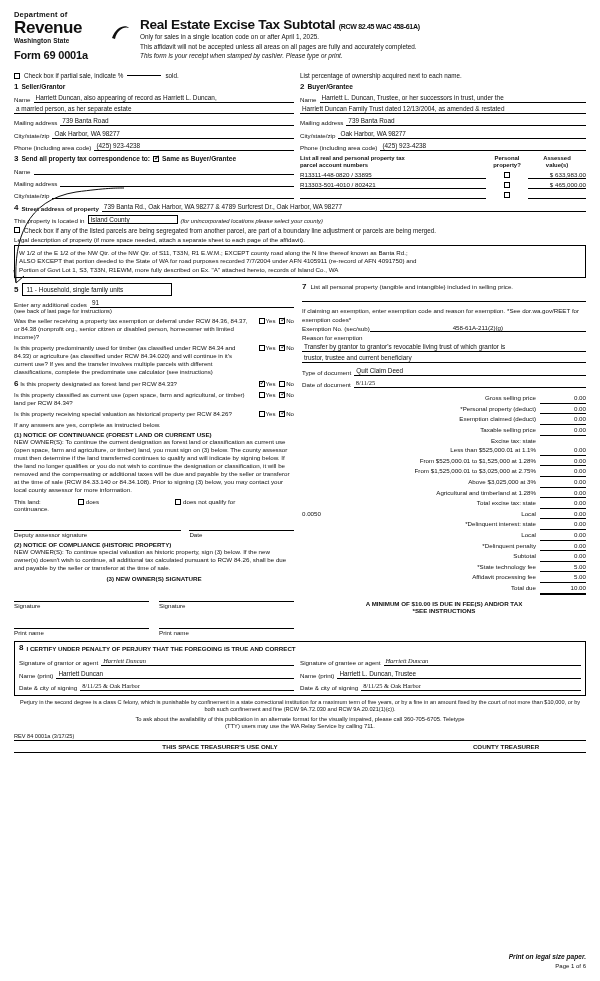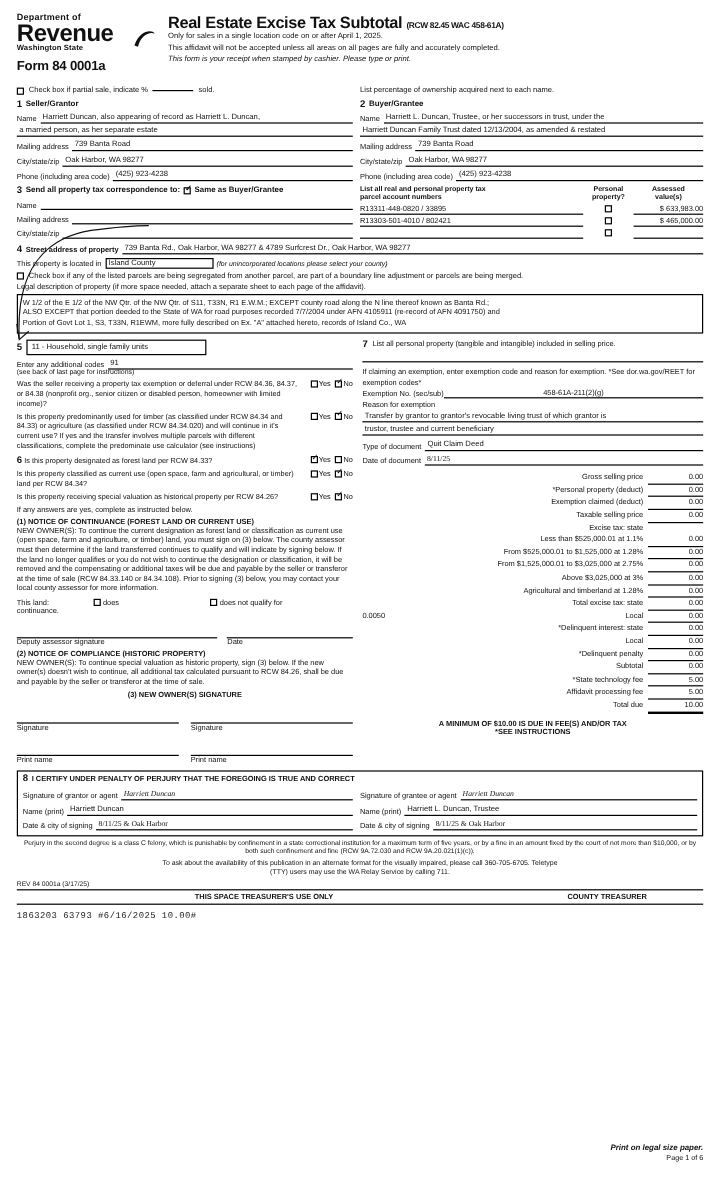--- a/index.html
+++ b/index.html
@@ -9,24 +9,24 @@
     background:#fff;
     font-family:"Liberation Sans", sans-serif;
     font-size:6.2px;
     color:#111;
     position:relative;
     overflow:hidden;
   }
   .page { position:relative; width:600px; height:981px; padding:10px 14px 0 14px; }
 
   
-  .header { display:flex; align-items:flex-start; gap:8px; }
+  .header { display:flex; align-items:flex-end; gap:8px; }
   .logo { width:118px; flex:0 0 118px; position:relative; }
   .logo .dept { font-size:7.5px; font-weight:bold; letter-spacing:.2px; }
-  .logo .rev { font-size:20px; font-weight:bold; letter-spacing:-.4px; line-height:18px; }
+  .logo .rev { font-size:17px; font-weight:bold; letter-spacing:-.4px; line-height:18px; }
   .logo .wash { font-size:6.4px; font-weight:bold; letter-spacing:.1px; }
   .logo .formno { font-size:11px; font-weight:bold; margin-top:5px; letter-spacing:-.2px;}
   .logo .swoosh { position:absolute; right:2px; top:12px; width:20px; height:20px;}
   .htext { flex:1; padding-top:1px;}
   .htitle { font-size:13.6px; font-weight:bold; letter-spacing:-.3px; }
   .htitle .rcw { font-size:7px; font-weight:bold; }
   .hsub { font-size:6.4px; line-height:8.6px; margin-top:1px;}
 
   .checkline { margin-top:5px; display:flex; gap:4px; font-size:6.3px; align-items:center;}
   .cbx { display:inline-block; width:6px; height:6px; border:1px solid #000; vertical-align:-1px; flex:0 0 6px;}
@@ -105,21 +105,21 @@
 </head>
 <body>
 
 <div class="page">
 
   <div class="header">
     <div class="logo">
       <div class="dept">Department of</div>
       <div class="rev">Revenue</div>
       <div class="wash">Washington State</div>
-      <div class="formno">Form 84 0001a</div>
+      <div class="formno">Form 69 0001a</div>
       <svg class="swoosh" viewBox="0 0 20 20">
         <path d="M2 16 C6 4, 16 2, 19 6 C14 4, 7 8, 5 17 Z" fill="#111"></path>
       </svg>
     </div>
     <div class="htext">
       <div class="htitle">
         <span>Real Estate Excise Tax Subtotal</span>
         <span class="rcw">(RCW 82.45 WAC 458-61A)</span>
       </div>
       <div class="hsub">Only for sales in a single location code on or after April 1, 2025.</div>
@@ -529,21 +529,20 @@
   <div class="perjury" style="text-align:center;">Perjury in the second degree is a class C felony, which is punishable by confinement in a state correctional institution for a maximum term of five years, or by a fine in an amount fixed by the court of not more than $10,000, or by both such confinement and fine (RCW 9A.72.030 and RCW 9A.20.021(1)(c)).</div>
   <div class="ask">
     <div>To ask about the availability of this publication in an alternate format for the visually impaired, please call 360-705-6705. Teletype</div>
     <div>(TTY) users may use the WA Relay Service by calling 711.</div>
   </div>
   <div class="revline">REV 84 0001a (3/17/25)</div>
   <div class="treas">
     <div class="t1">THIS SPACE TREASURER'S USE ONLY</div>
     <div class="t2">COUNTY TREASURER</div>
   </div>
-  <div class="stamp">1863203 63793 #6/16/2025 10.00#</div>
 
   <div class="footer">
     <div class="legal">Print on legal size paper.</div>
     <div class="pg">Page 1 of 6</div>
   </div>
 
   <svg class="arrowsvg" width="120" height="120" viewBox="0 0 120 120">
     <path d="M10 112 C8 70, 20 30, 70 22 C100 18, 110 18, 118 18" stroke="#111" stroke-width="1" fill="none"></path>
     <path d="M8 100 L10 113 L18 106" stroke="#111" stroke-width="1" fill="none"></path>
   </svg>

